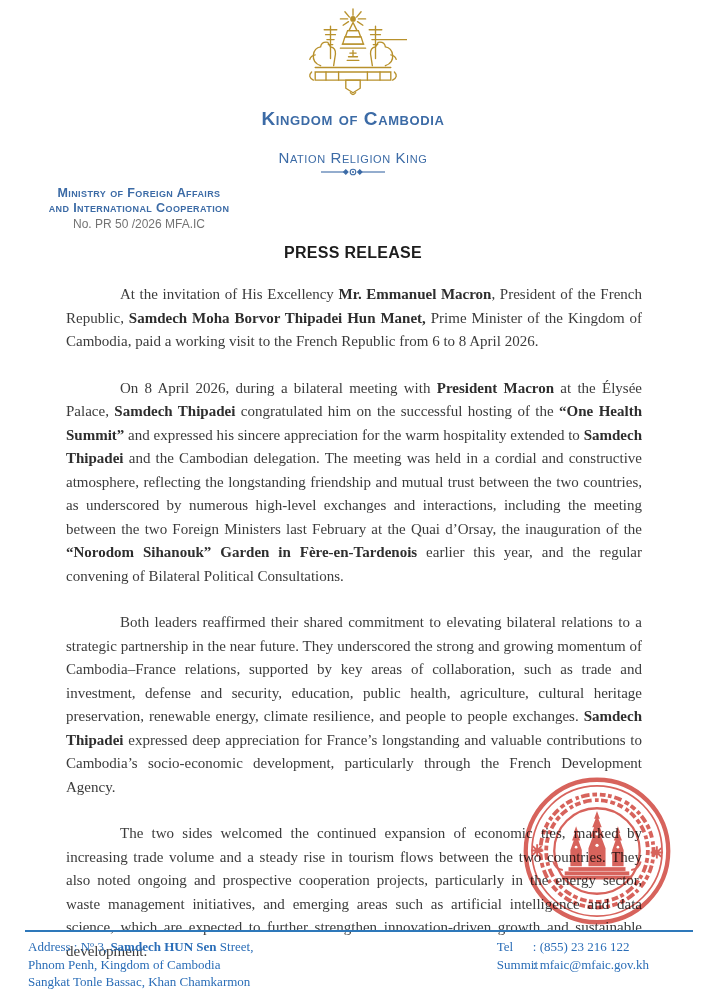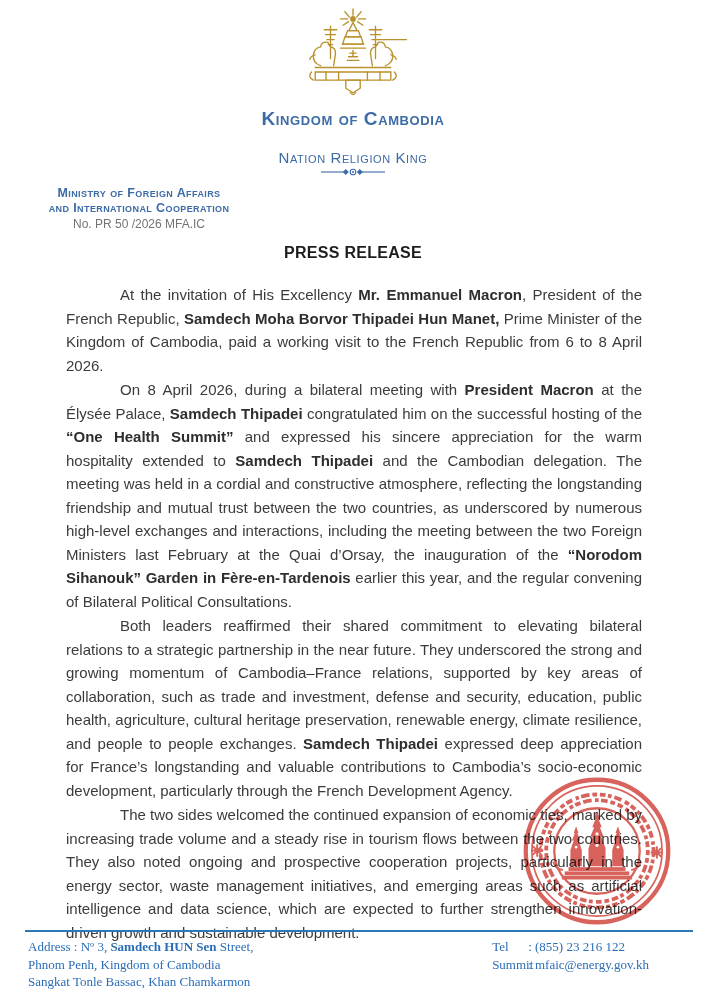--- a/index.html
+++ b/index.html
@@ -71,23 +71,24 @@
     letter-spacing:.3px;
     color:var(--title-ink);
   }
   
   .press-body{
     margin:21px 64px 0 66px;
     color:var(--body-ink);
     font-size:15px;
     line-height:23.5px;
     text-align:justify;
+    font-family:Liberation Serif, serif;
   }
   .press-body p{ text-indent:54px; }
-  .press-body p + p{ margin-top:1px; }
+  .press-body p + p{ margin-top:23px; }
   .press-body b{ color:#2e2e2e; }
   
   .stamp{
     position:absolute;
     left:521px; top:775px;
     width:152px; height:152px;
     opacity:.82;
     mix-blend-mode:multiply;
     pointer-events:none;
     line-height:0;
@@ -215,17 +216,17 @@
   </span>
 
   <div class="footer">
     <div class="footer-address">
         <div><span>Address : Nº 3, </span><b>Samdech HUN Sen</b><span> Street,</span></div>
         <div><span>Phnom Penh, Kingdom of Cambodia</span></div>
         <div><span>Sangkat Tonle Bassac, Khan Chamkarmon</span></div>
       </div>
     <div class="footer-contacts">
         <div class="contact-row"><span class="c-label">Tel</span><span>: (855) 23 216 122</span></div>
-        <div class="contact-row"><span class="c-label">Summit</span><span>: mfaic@energy.gov.kh</span></div>
+        <div class="contact-row"><span class="c-label">Summit</span><span>: mfaic@mfaic.gov.kh</span></div>
       </div>
   </div>
 
 </div>
 
 </body></html>

